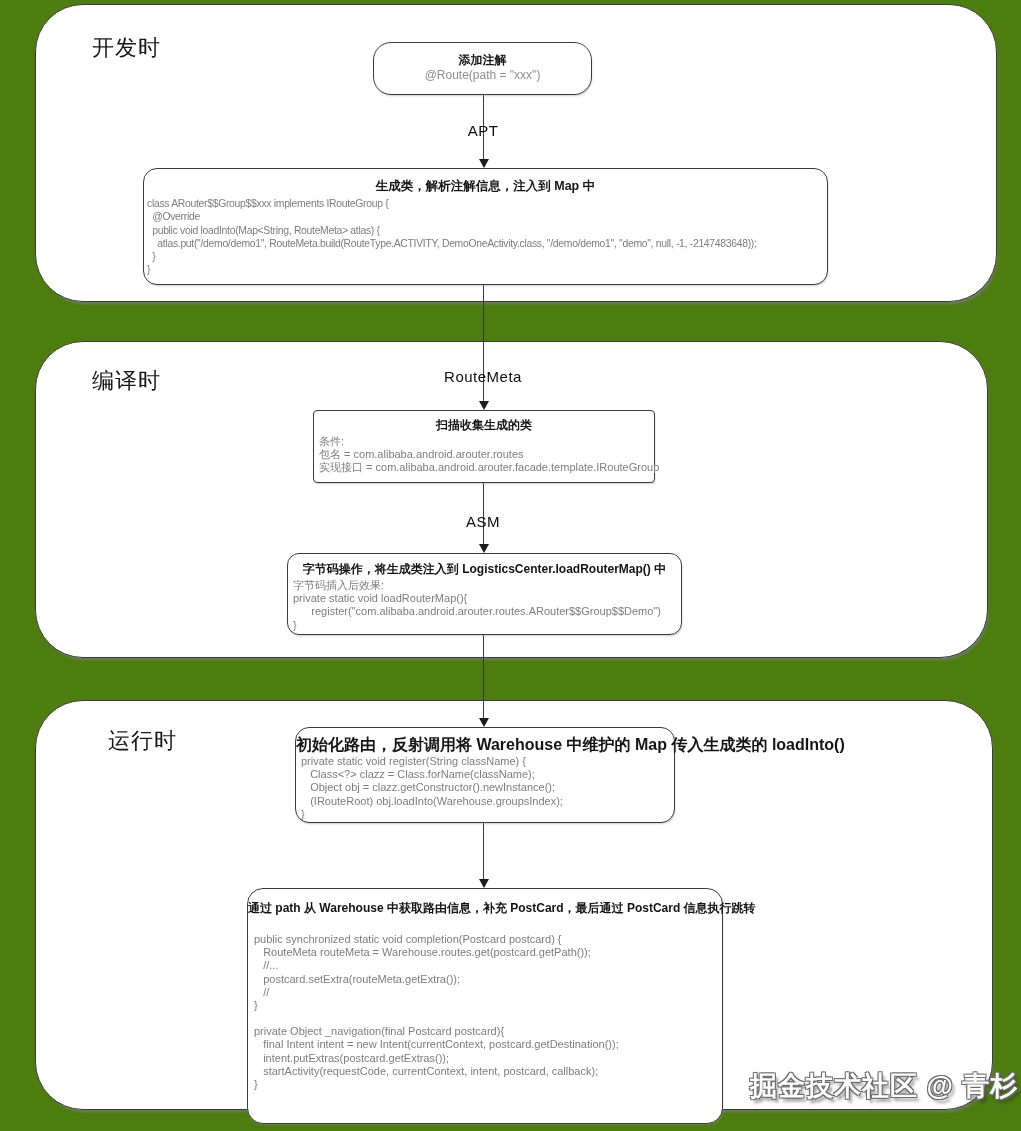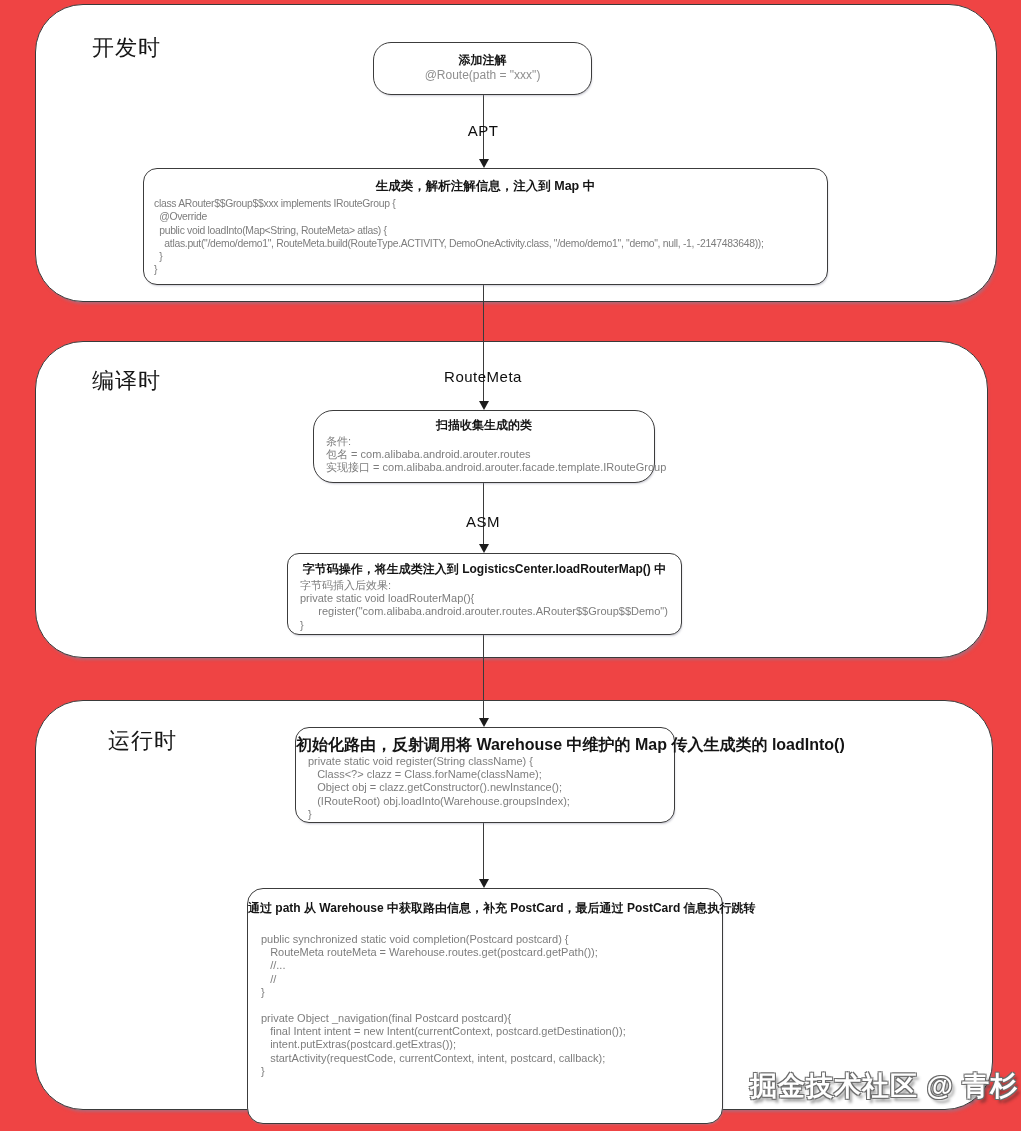--- a/index.html
+++ b/index.html
@@ -1,19 +1,19 @@
 <!DOCTYPE html>
 <html style="--line: #3a3a3a;"><head>
 <meta charset="utf-8">
 <style>
   * { margin:0; padding:0; box-sizing:border-box; }
   html,body { background:#fff; }
   body { font-family:"Liberation Sans","DejaVu Sans",sans-serif; }
   .canvas {
-    position:relative; width:1021px; height:1131px; background:#ef4444;
+    position:relative; width:1021px; height:1131px; background:#4d7c0f;
     overflow:hidden;
   }
   
   .phase {
     position:absolute; background:#fff;
     border:1px solid var(--line,#3a3a3a); border-radius:48px;
     box-shadow: 2px 4px 3px -2px rgba(130,130,155,.55);
     z-index:0;
   }
   .phase-label {
@@ -35,21 +35,21 @@
   .node {
     position:absolute; background:#fff; z-index:3;
     border:1px solid #3c3c3c;
     box-shadow: 1px 2px 2px -1px rgba(140,140,160,.45);
   }
   .node-title {
     text-align:center; font-weight:bold; color:#141414; white-space:nowrap;
     font-size:12px; line-height:15px;
   }
   .node-sub { text-align:center; color:#8f8f8f; font-size:12px; line-height:15px; }
-  .code { color:#7d7d7d; font-size:11px;margin-left:7px; }
+  .code { color:#7d7d7d; font-size:11px; }
   .code .code-line { white-space:pre; line-height:13.2px; min-height:13.2px; }
   .code-tight .code-line { font-size:10.4px; letter-spacing:-0.3px; line-height:13.3px; min-height:13.3px; }
   
   .watermark {
     position:absolute; z-index:10; font-size:27px; font-weight:bold;
     color:#fff; letter-spacing:1px; white-space:nowrap;
     text-shadow:
       -1px -1px 0 #6b6b6b, 1px -1px 0 #6b6b6b,
       -1px  1px 0 #6b6b6b, 1px  1px 0 #6b6b6b,
       3px 4px 3px rgba(40,40,40,.45);
@@ -95,21 +95,21 @@
     <div class="code code-tight" style="padding:3px 2px 0 3px;">
         <div class="code-line">class ARouter$$Group$$xxx implements IRouteGroup {</div>
         <div class="code-line">  @Override</div>
         <div class="code-line">  public void loadInto(Map&lt;String, RouteMeta&gt; atlas) {</div>
         <div class="code-line">    atlas.put("/demo/demo1", RouteMeta.build(RouteType.ACTIVITY, DemoOneActivity.class, "/demo/demo1", "demo", null, -1, -2147483648));</div>
         <div class="code-line">  }</div>
         <div class="code-line">}</div>
       </div>
   </div>
 
-  <div class="node" style="left:313px; top:410px; width:342px; height:73px; border-radius:20px; padding-top:7px;">
+  <div class="node" style="left:313px; top:410px; width:342px; height:73px; border-radius:4px; padding-top:7px;">
     <div class="node-title">扫描收集生成的类</div>
     <div class="code" style="padding:2px 0 0 5px;">
         <div class="code-line">条件:</div>
         <div class="code-line">包名 = com.alibaba.android.arouter.routes</div>
         <div class="code-line">实现接口 = com.alibaba.android.arouter.facade.template.IRouteGroup</div>
       </div>
   </div>
 
   <div class="node" style="left:287px; top:553px; width:395px; height:82px; border-radius:12px; padding-top:8px;">
     <div class="node-title">字节码操作，将生成类注入到 LogisticsCenter.loadRouterMap() 中</div>
@@ -131,20 +131,21 @@
         <div class="code-line">}</div>
       </div>
   </div>
 
   <div class="node" style="left:247px; top:888px; width:476px; height:236px; border-radius:16px; padding-top:12px;">
     <div class="node-title">通过 path 从 Warehouse 中获取路由信息，补充 PostCard，最后通过 PostCard 信息执行跳转</div>
     <div class="code" style="padding:17px 0 0 6px;">
         <div class="code-line">public synchronized static void completion(Postcard postcard) {</div>
         <div class="code-line">   RouteMeta routeMeta = Warehouse.routes.get(postcard.getPath());</div>
         <div class="code-line">   //...</div>
+        <div class="code-line">   postcard.setExtra(routeMeta.getExtra());</div>
         <div class="code-line">   //</div>
         <div class="code-line">}</div>
       </div>
     <div class="code" style="padding:13px 0 0 6px;">
         <div class="code-line">private Object _navigation(final Postcard postcard){</div>
         <div class="code-line">   final Intent intent = new Intent(currentContext, postcard.getDestination());</div>
         <div class="code-line">   intent.putExtras(postcard.getExtras());</div>
         <div class="code-line">   startActivity(requestCode, currentContext, intent, postcard, callback);</div>
         <div class="code-line">}</div>
       </div>

